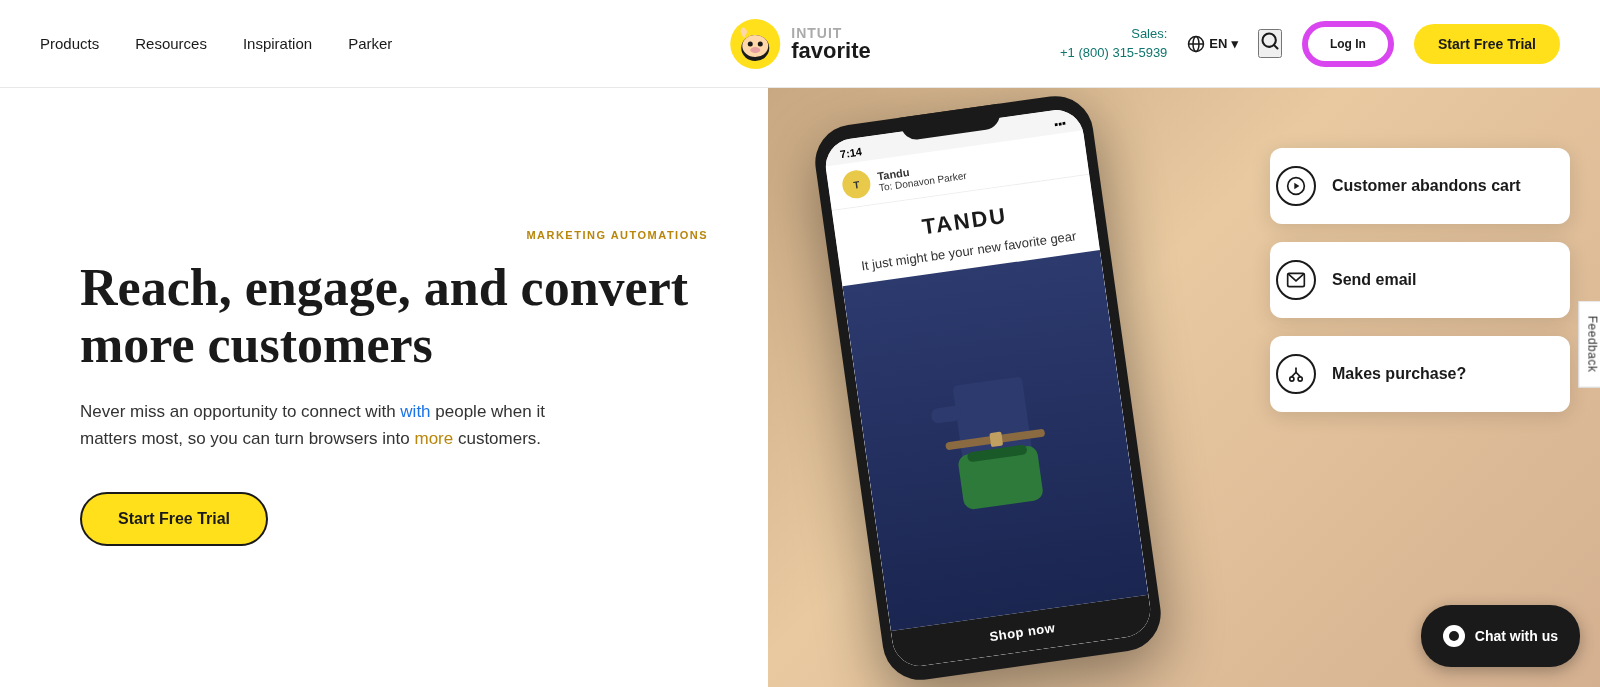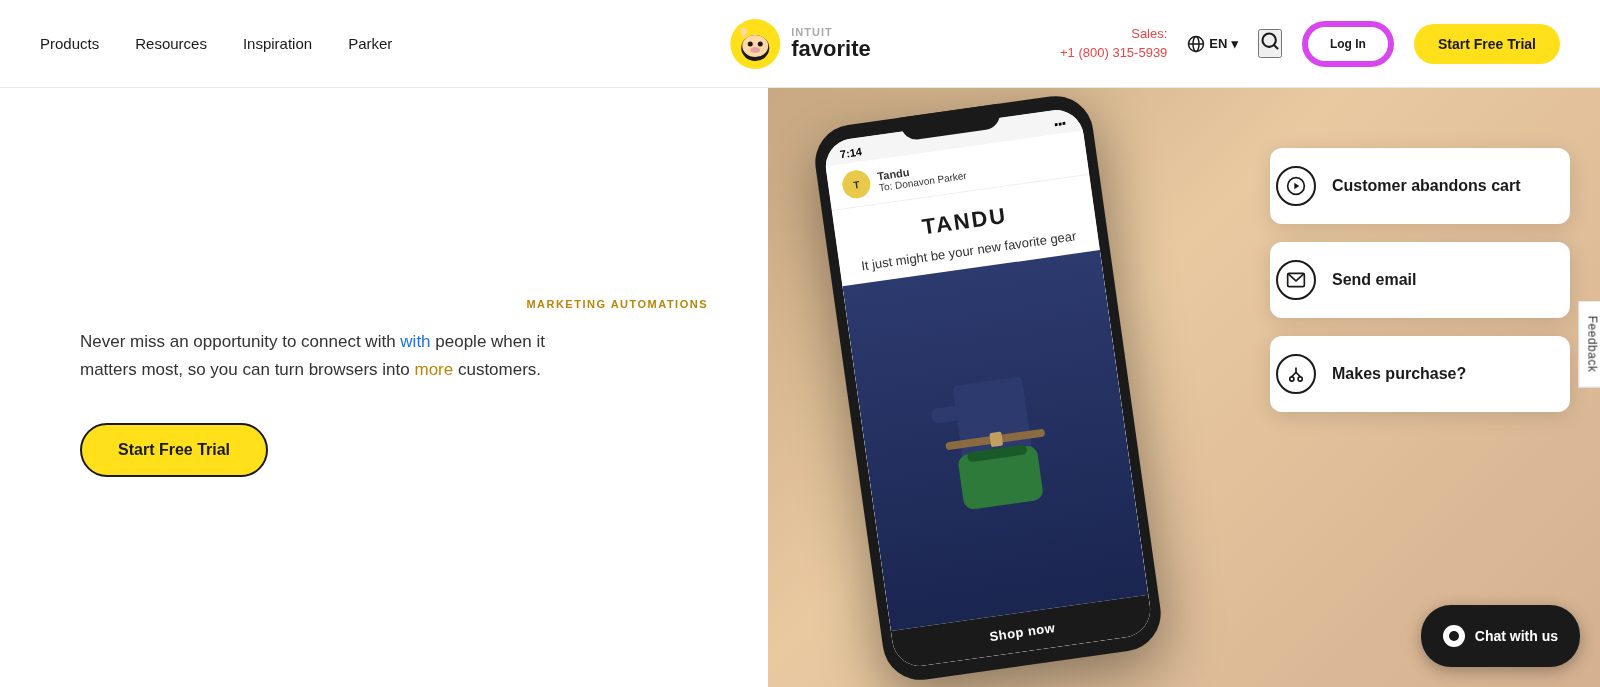--- a/index.html
+++ b/index.html
@@ -40,40 +40,40 @@
     .logo-icon {
       width: 52px;
       height: 52px;
     }
     .logo-text {
       display: flex;
       flex-direction: column;
       line-height: 1;
     }
     .logo-intuit {
-      font-size: 11px;
+      font-size: 14px;
       font-weight: 600;
       color: #aaa;
       letter-spacing: 1px;
       text-transform: uppercase;
     }
     .logo-mailchimp {
       font-size: 22px;
       font-weight: 800;
       color: #1a1a1a;
     }
     .header-right {
       display: flex;
       align-items: center;
       gap: 20px;
     }
     .sales-info {
       text-align: right;
       font-size: 13px;
-      color: #ef4444;
+      color: #0f766e;
       line-height: 1.4;
     }
     .sales-info span {
       display: block;
       font-weight: 500;
     }
     .lang-selector {
       display: flex;
       align-items: center;
       gap: 4px;
@@ -432,20 +432,21 @@
     </button>
     <button class="btn-login">Log In</button>
     <button class="btn-start-trial-header">Start Free Trial</button>
   </div>
 </header>
 
 <main class="main-container">
 
   <section class="left-panel">
     <p class="section-label">MARKETING AUTOMATIONS</p>
+    <h1 class="main-heading">Reach, engage, and convert more customers</h1>
     <p class="main-subtext">
       Never miss an opportunity to connect with <span class="highlight-blue">with</span> people
       when it matters most, so you can turn browsers into
       <span class="highlight-gold">more</span> customers.
     </p>
     <button class="btn-start-trial-main">Start Free Trial</button>
   </section>
 
   <section class="right-panel">
     <div class="right-bg"></div>

